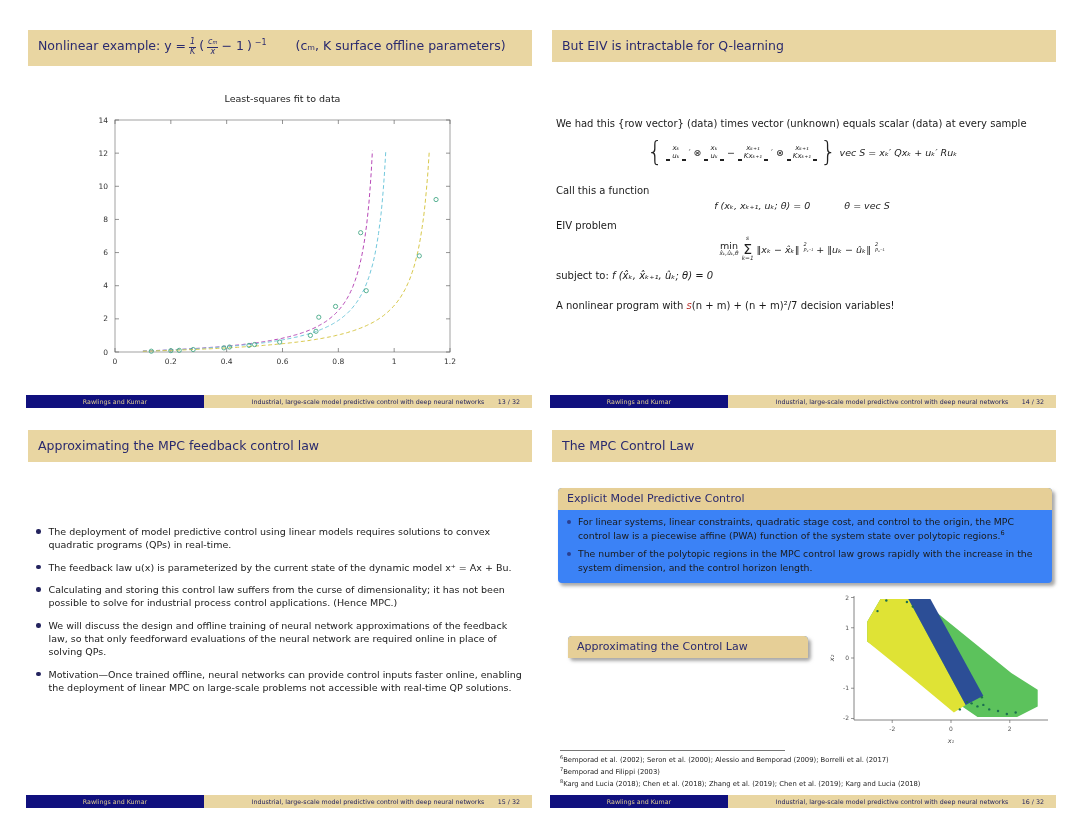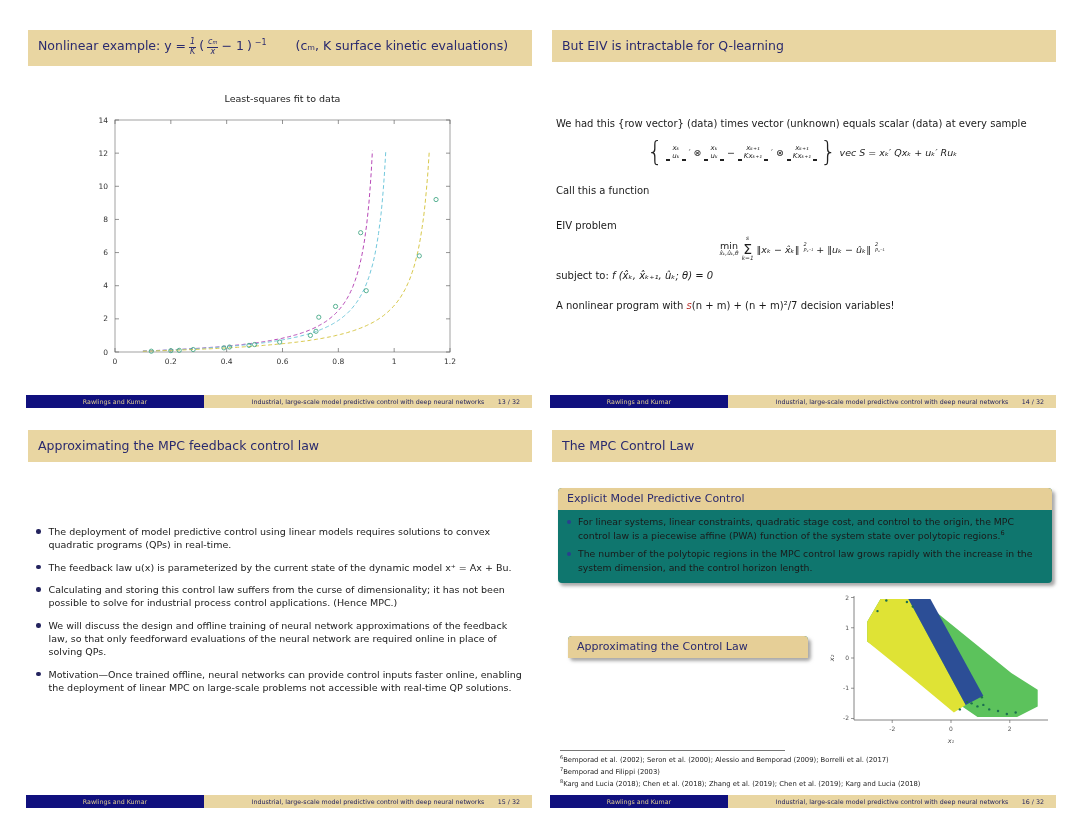--- a/index.html
+++ b/index.html
@@ -36,21 +36,21 @@
   .sigma{font-size:14px;font-style:normal;}
   .supsub{display:inline-flex;flex-direction:column;font-size:6px;line-height:1.15;margin-left:1px;transform:translateY(-1px);}
   .redvar{color:#b8322c;font-style:italic;}
 
   
   .bullets{position:absolute;left:14px;right:8px;top:117px;}
   .bi{display:flex;gap:8px;margin-bottom:9.5px;font-size:9.5px;line-height:1.38;color:#1a1a1a;}
   .dot{width:4.5px;height:4.5px;border-radius:50%;background:#23235e;margin-top:4px;flex:none;}
 
   
-  .block{position:absolute;background:#0f766e;box-shadow:2.5px 3px 3.5px rgba(110,110,110,.6);border-radius:4px;}
+  .block{position:absolute;background:#3b82f6;box-shadow:2.5px 3px 3.5px rgba(110,110,110,.6);border-radius:4px;}
   .block-h{background:#e6cf97;color:#2a2a6e;font-size:11px;padding:4px 9px 5px;border-radius:4px 4px 0 0;}
   .block-b{padding:6px 9px 8px;}
   .block .bi{font-size:9.3px;margin-bottom:5px;gap:7px;}
   .block .bi:last-child{margin-bottom:0;}
   .block .dot{background:#2a3f8f;width:4px;height:4px;}
   .bi sup{font-size:6.5px;}
 
   .fnwrap{position:absolute;left:14px;right:8px;top:342px;}
   .fnrule{width:46%;border-top:1px solid #777;margin-bottom:3px;}
   .fn{font-size:6.8px;color:#222;line-height:1.55;}
@@ -72,21 +72,21 @@
         <span>K</span>
       </span>
       <span>(</span>
       <span class="frac">
         <span class="num">cₘ</span>
         <span>x</span>
       </span>
       <span>− 1</span>
       <span>)</span>
       <sup>−1</sup>
-      <span class="note">(cₘ, K surface kinetic evaluations)</span>
+      <span class="note">(cₘ, K surface offline parameters)</span>
     </div>
 
     <svg style="left:40px;top:78px" width="420" height="290" viewBox="0 0 420 290">
         <text x="220.5" y="16" text-anchor="middle" font-size="9.5" fill="#222">Least-squares fit to data</text>
         <rect x="53" y="34" width="335" height="232" fill="none" stroke="#8a8a8a" stroke-width="0.8"></rect>
         <line x1="53" y1="266" x2="53" y2="262" stroke="#666" stroke-width="0.7"></line>
         <line x1="53" y1="34" x2="53" y2="38" stroke="#666" stroke-width="0.7"></line>
         <text x="53" y="278" text-anchor="middle" font-size="7.5" fill="#333">0</text>
         <line x1="108.83333333333334" y1="266" x2="108.83333333333334" y2="262" stroke="#666" stroke-width="0.7"></line>
         <line x1="108.83333333333334" y1="34" x2="108.83333333333334" y2="38" stroke="#666" stroke-width="0.7"></line>
@@ -206,20 +206,25 @@
             <span>Kxₖ₊₁</span>
           </span>
           <span class="vb r"></span>
         </span>
       <span class="brc">}</span>
       <span>vec S = xₖ′ Qxₖ + uₖ′ Ruₖ</span>
     </div>
 
     <div class="s2line" style="top:177px">Call this a function</div>
 
+    <div class="eqline" style="top:192px">
+      <span>f (xₖ, xₖ₊₁, uₖ; θ) = 0</span>
+      <span style="width:28px"></span>
+      <span>θ = vec S</span>
+    </div>
 
     <div class="s2line" style="top:212px">EIV problem</div>
 
     <div class="eqline" style="top:226px;height:30px">
       <span class="stack">
         <span class="rom">min</span>
         <span class="tinysub">x̂ₖ,ûₖ,θ</span>
       </span>
       <span class="stack">
         <span class="tinysub">s</span>

